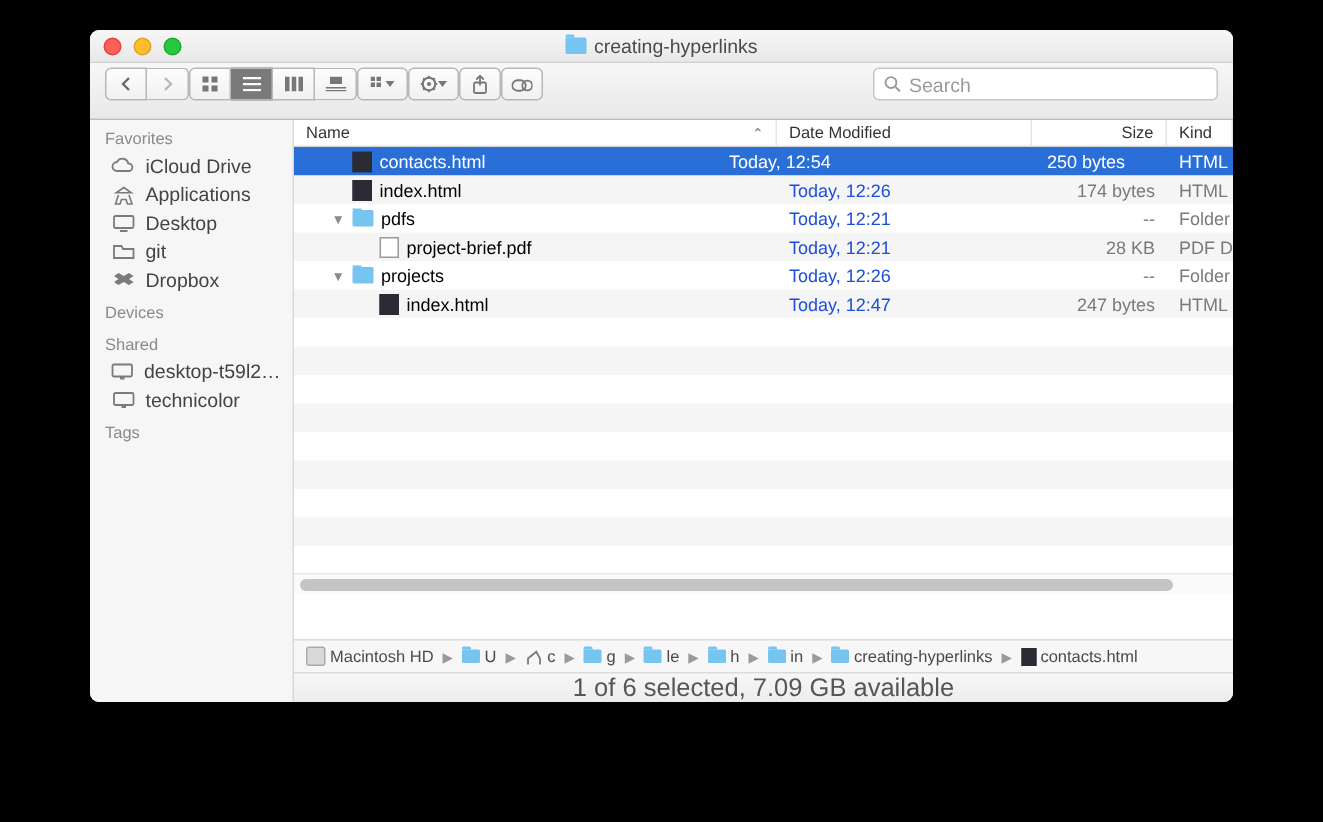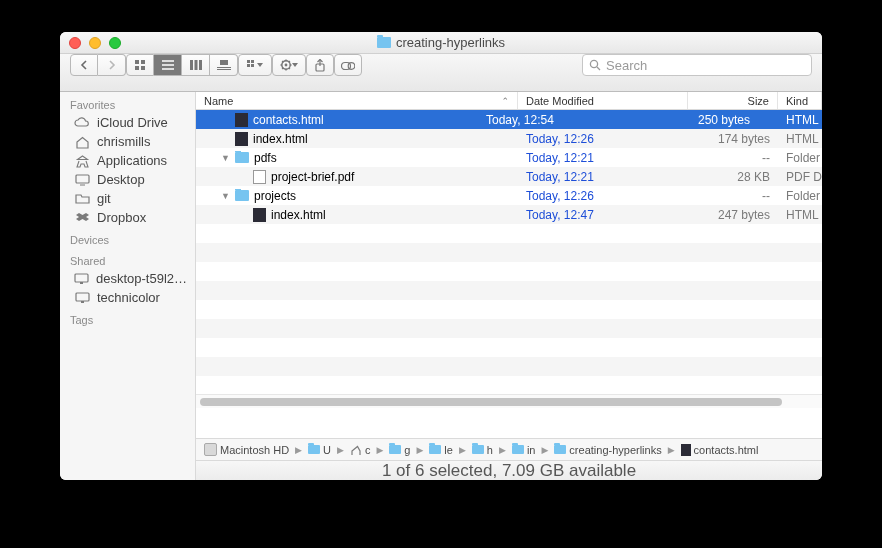--- a/index.html
+++ b/index.html
@@ -1,27 +1,27 @@
 <!DOCTYPE html>
 <html><head>
 <meta charset="utf-8">
 <style>
   * { box-sizing: border-box; margin: 0; padding: 0; font-family: -apple-system, "Helvetica Neue", Arial, sans-serif; }
   body { background: #000; width: 882px; height: 548px; position: relative; }
-  .window { position: absolute; left: 60px; top: 32px; width: 762px; height: 448px; background: #fff; border-radius: 6px; box-shadow: 0 15px 40px rgba(0,0,0,.45); overflow: hidden; display:flex; flex-direction:column;}
+  .window { position: absolute; left: 60px; top: 20px; width: 762px; height: 448px; background: #fff; border-radius: 6px; box-shadow: 0 15px 40px rgba(0,0,0,.45); overflow: hidden; display:flex; flex-direction:column;}
   .titlebar { height: 22px; background: linear-gradient(#f7f7f7,#e8e8e8); border-bottom:1px solid #d0d0d0; display:flex; align-items:center; position:relative;}
   .traffic { display:flex; gap:8px; padding-left:9px;}
   .tl { width:12px; height:12px; border-radius:50%; }
   .tl.r{background:#ff5f57;border:0.5px solid #e0443e;}
   .tl.y{background:#ffbd2e;border:0.5px solid #dea123;}
   .tl.g{background:#28c940;border:0.5px solid #1aab29;}
   .title-center{position:absolute; left:0; right:0; text-align:center; font-size:13px; color:#4a4a4a; display:flex; align-items:center; justify-content:center; gap:5px; pointer-events:none;}
   .folder-ico{width:14px;height:11px; background:#76c4f0; border-radius:1px; position:relative; display:inline-block;}
   .folder-ico::before{content:"";position:absolute;top:-2px;left:0;width:6px;height:2px;background:#76c4f0;border-radius:1px 1px 0 0;}
-  .toolbar{height:38px; background:linear-gradient(#f7f7f7,#e8e8e8); border-bottom:1px solid #bcbcbc; display:flex; align-items:flex-start; padding:0 10px; }
+  .toolbar{height:38px; background:linear-gradient(#f7f7f7,#e8e8e8); border-bottom:1px solid #bcbcbc; display:flex; align-items:flex-end; padding:12px 10px; }
   .btn-group{display:flex;}
   .tb-btn{height:22px; background:linear-gradient(#fdfdfd,#f1f1f1); border:1px solid #b8b8b8; display:flex; align-items:center; justify-content:center; font-size:11px; color:#555;}
   .tb-btn:first-child{border-radius:4px 0 0 4px;}
   .tb-btn:last-child{border-radius:0 4px 4px 0;}
   .tb-btn:only-child{border-radius:4px;}
   .tb-btn + .tb-btn{border-left:none;}
   .tb-btn.active{background:#7a7a7a; color:#fff;}
   .tb-btn.w24{width:28px;}
   .tb-btn.w30{width:34px;}
   .search{margin-left:auto; width:230px; height:22px; border:1px solid #c6c6c6; border-radius:4px; background:#fff; display:flex; align-items:center; padding:0 6px; gap:5px; color:#9a9a9a; font-size:13px;}
@@ -185,28 +185,20 @@
           <span class="ic">
             <svg width="16" height="12">
               <path d="M4 9a3 3 0 010-6 4 4 0 017.5 1A2.5 2.5 0 0112 9z" fill="none" stroke="#7b7b7b" stroke-width="1.2"></path>
             </svg>
           </span>
           <span>iCloud Drive</span>
         </div>
         <div class="sb-item">
           <span class="ic">
             <svg width="15" height="13">
-              <path d="M2 6l5.5-4.5L13 6v6H2z" fill="none" stroke="#7b7b7b" stroke-width="1.2"></path>
-            </svg>
-          </span>
-          <span>chrismills</span>
-        </div>
-        <div class="sb-item">
-          <span class="ic">
-            <svg width="15" height="13">
               <path d="M7.5 1l5 3.5H2.5zM4 6l-2 6h3l1-3h3l1 3h3l-2-6" fill="none" stroke="#7b7b7b" stroke-width="1.1"></path>
             </svg>
           </span>
           <span>Applications</span>
         </div>
         <div class="sb-item">
           <span class="ic">
             <svg width="15" height="12">
               <rect x="1" y="1" width="13" height="8" rx="1" fill="none" stroke="#7b7b7b" stroke-width="1.2"></rect>
               <line x1="5" y1="11" x2="10" y2="11" stroke="#7b7b7b" stroke-width="1.2"></line>

